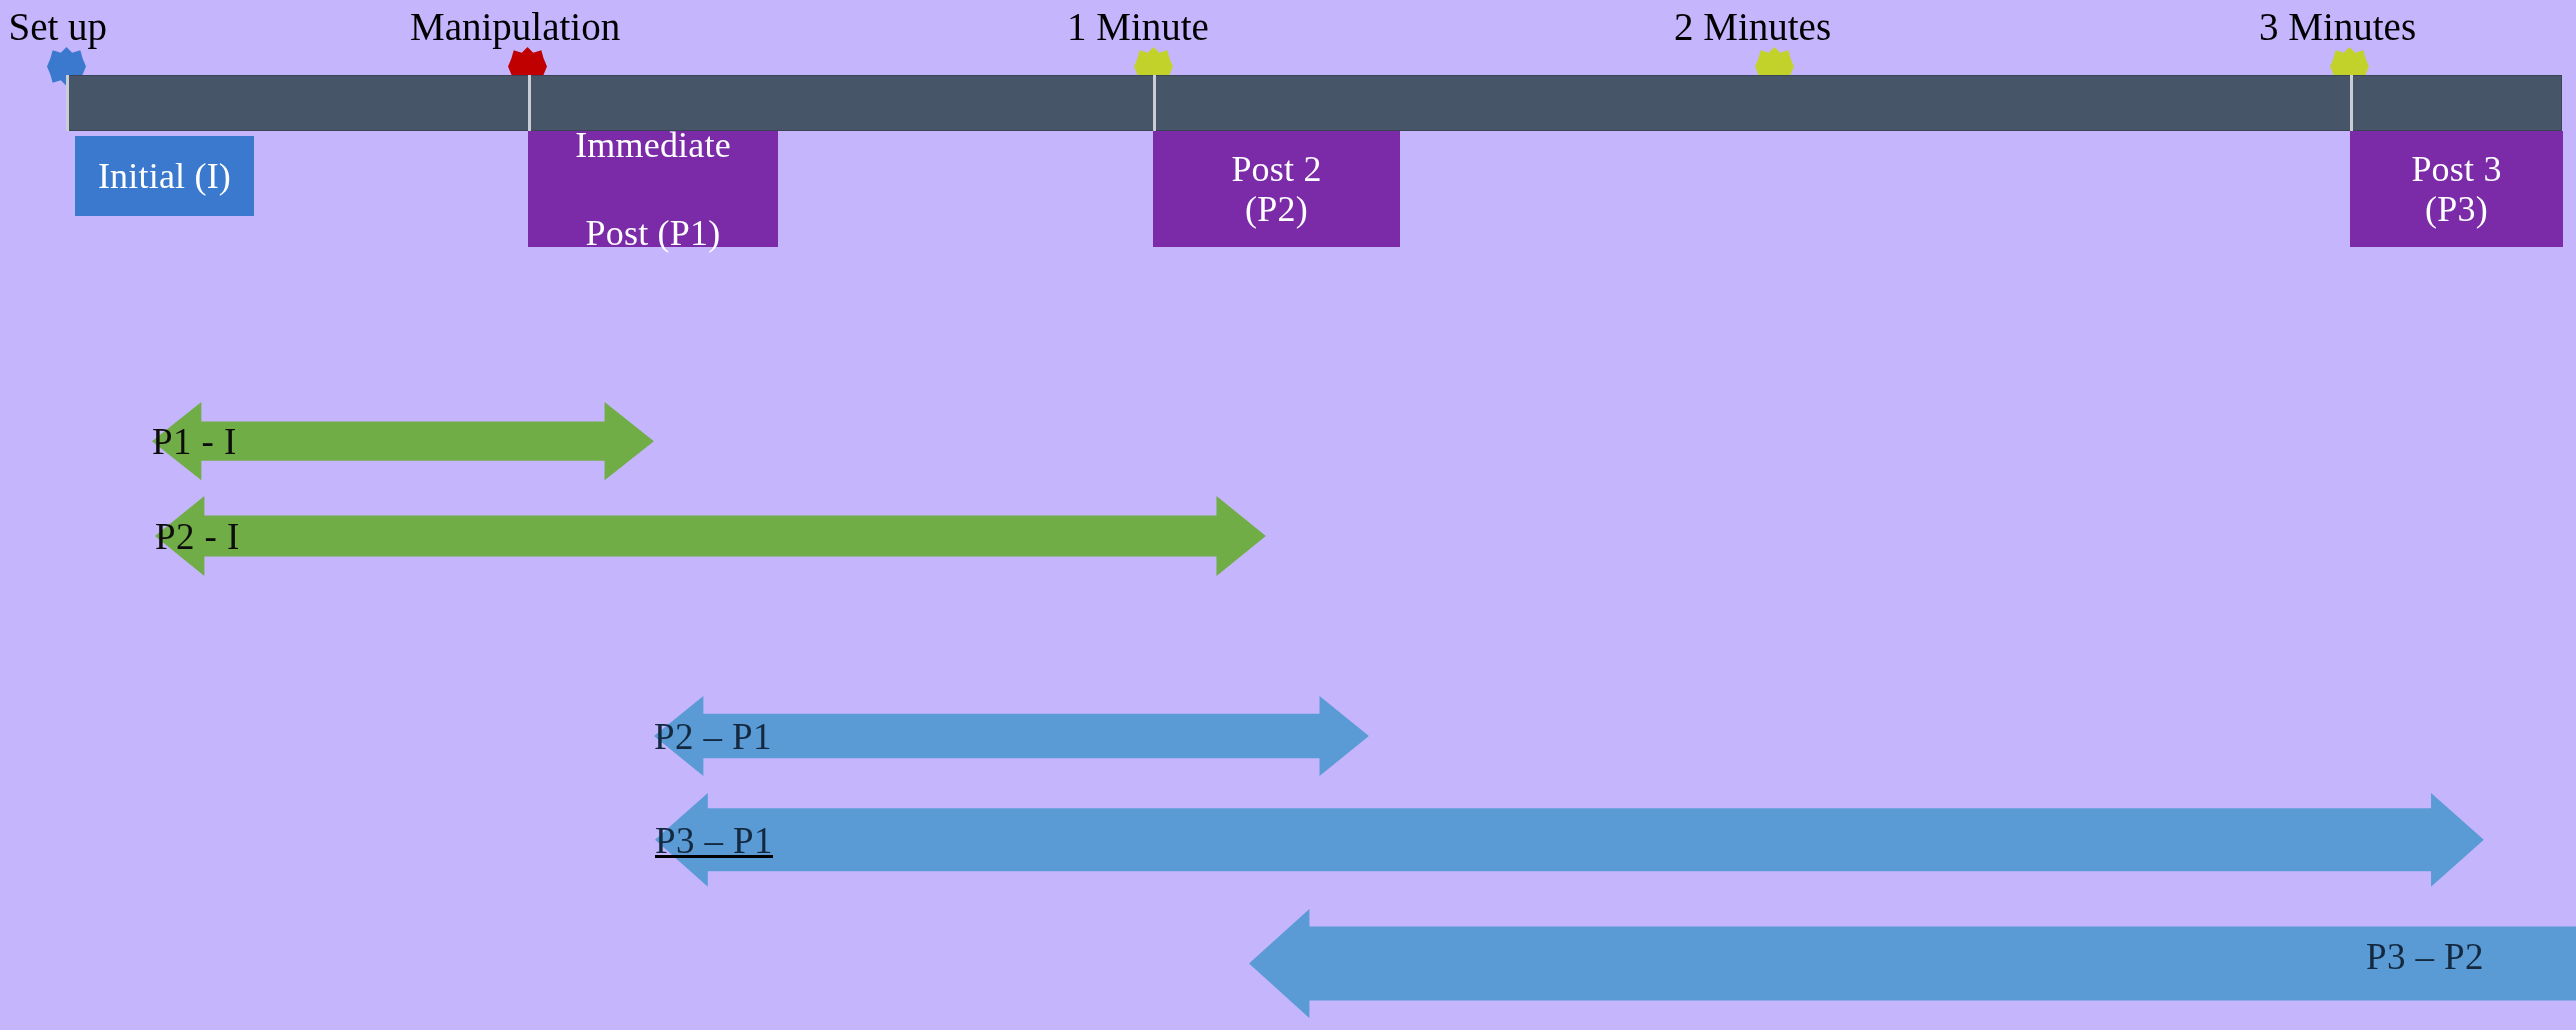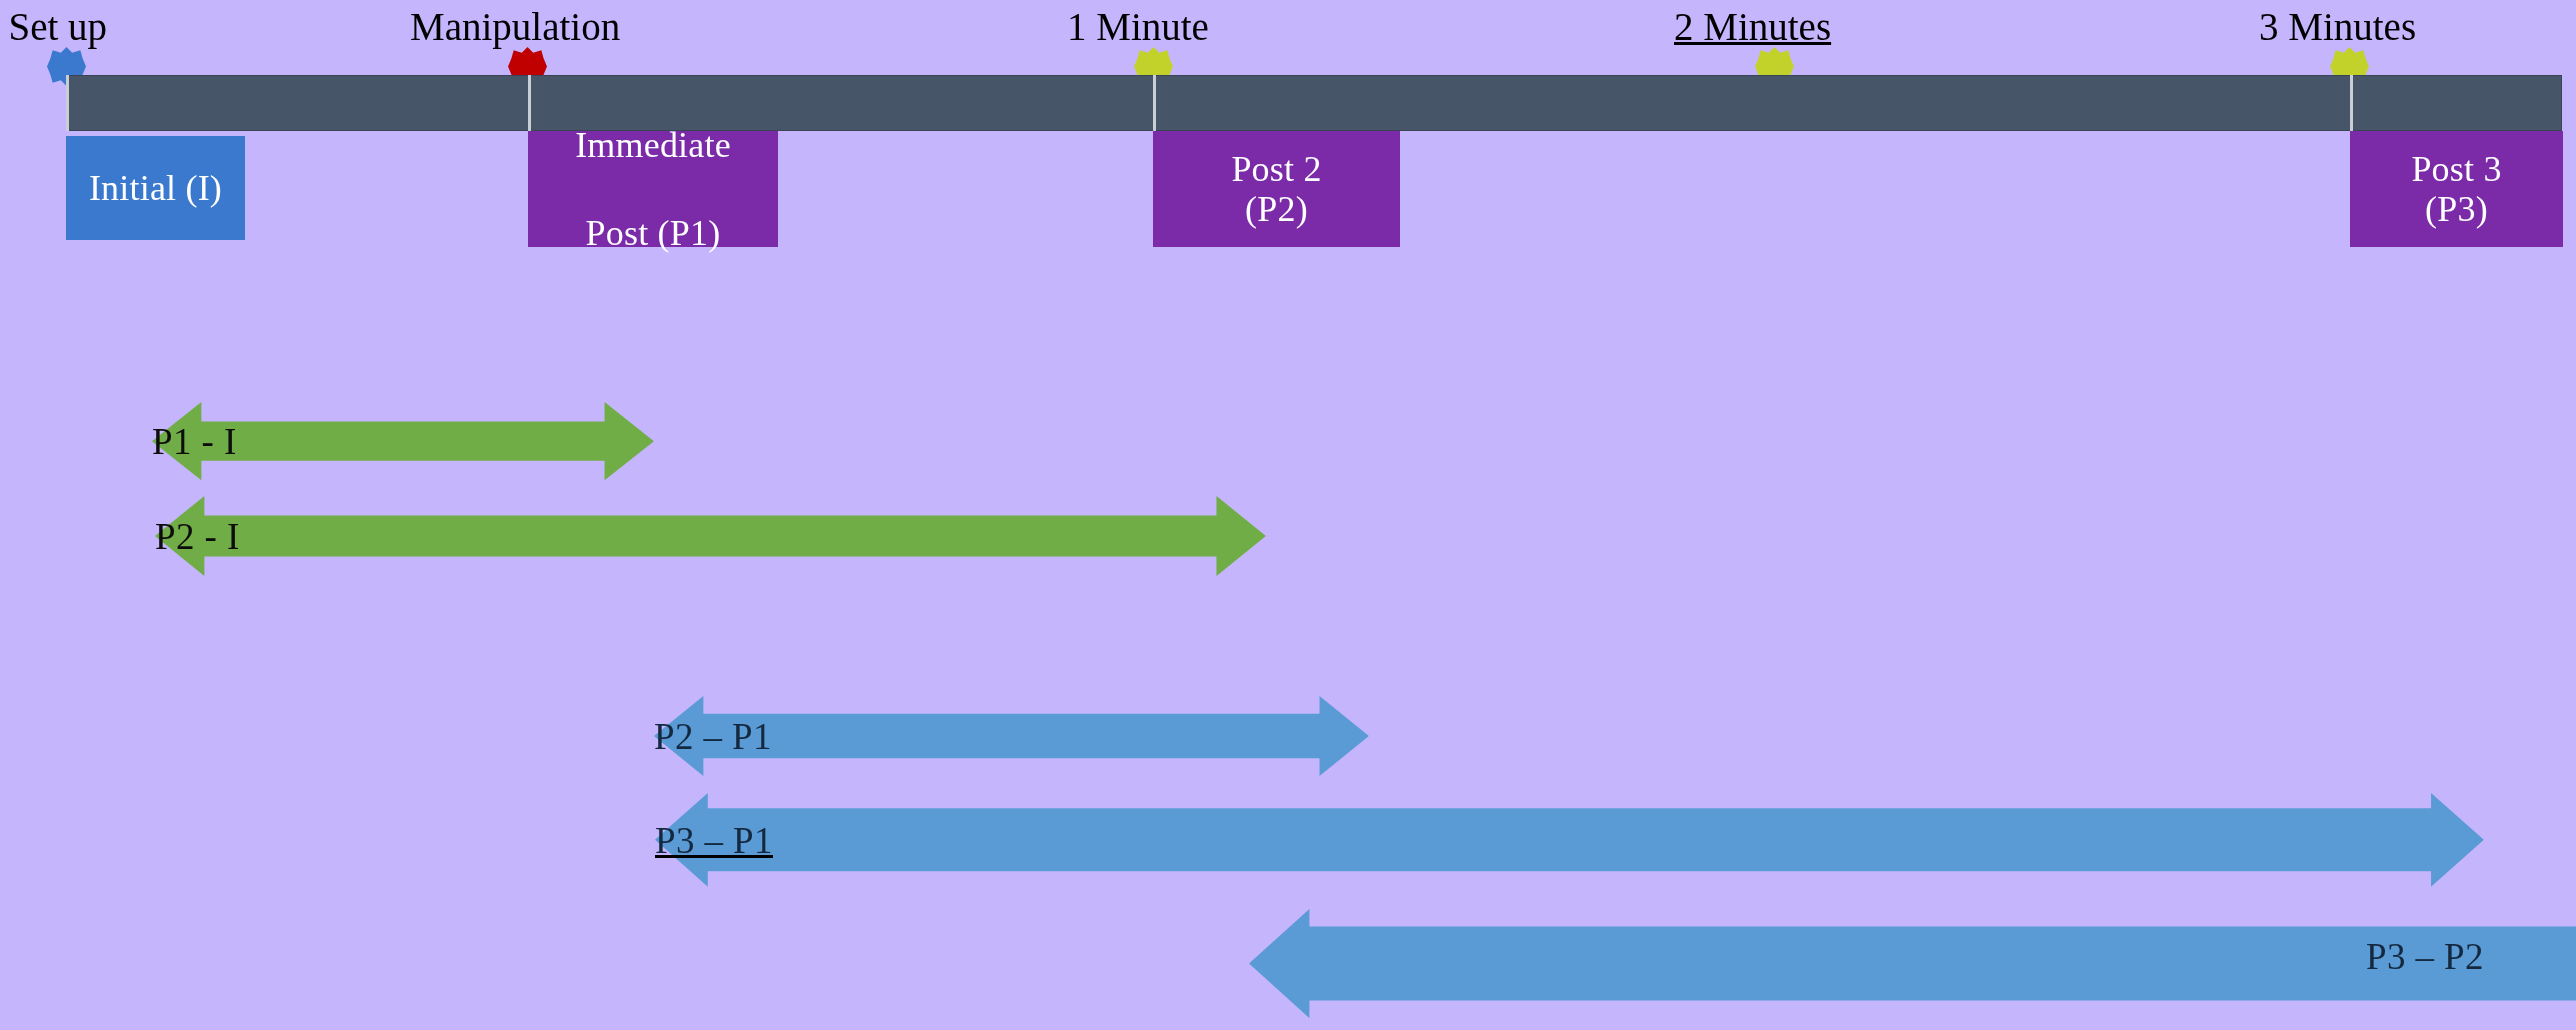--- a/index.html
+++ b/index.html
@@ -99,37 +99,37 @@
   .arrow.label-right { justify-content: flex-end; padding-right: 179px; }
 </style>
 </head>
 <body>
 
 <div id="canvas">
 
   <div class="milestone-label" style="left:8.5px;  top:6.8px;">Set up</div>
   <div class="milestone-label" style="left:410px; top:6.8px;">Manipulation</div>
   <div class="milestone-label" style="left:1067px;top:6.8px;">1 Minute</div>
-  <div class="milestone-label" style="left:1674px;top:6.8px;text-decoration:underline;">2 Minutes</div>
+  <div class="milestone-label" style="left:1674px;top:6.8px;">2 Minutes</div>
   <div class="milestone-label" style="left:2259px;top:6.8px;">3 Minutes</div>
 
   <div class="milestone-star" style="left:47px;   top:47px; background:#3a79ce;"></div>
   <div class="milestone-star" style="left:508px;  top:47px; background:#c00000;"></div>
   <div class="milestone-star" style="left:1134px; top:47px; background:#c3d22a;"></div>
   <div class="milestone-star" style="left:1755px; top:47px; background:#c3d22a;"></div>
   <div class="milestone-star" style="left:2330px; top:47px; background:#c3d22a;"></div>
 
   <div id="timeline-bar"></div>
 
   <div class="tick-line" style="left:66px;   top:75px; height:56px;"></div>
   <div class="tick-line" style="left:528px;  top:75px; height:56px;"></div>
   <div class="tick-line" style="left:1153px; top:75px; height:56px;"></div>
   <div class="tick-line" style="left:2350px; top:75px; height:56px;"></div>
 
-  <div class="phase-box" style="left:66px; top:136px; width:179px; height:104px; background:#3a79ce;">
+  <div class="phase-box" style="left:75px; top:136px; width:179px; height:80px; background:#3a79ce;">
     <span>Initial (I)</span>
   </div>
 
   <div class="phase-box" style="left:528px; top:131px; width:250px; height:116px; background:#7b2aa8;gap:48px;">
     <span>Immediate</span>
     <span>Post (P1)</span>
   </div>
 
   <div class="phase-box" style="left:1153px; top:131px; width:247px; height:116px; background:#7b2aa8;">
     <span>Post 2</span>

